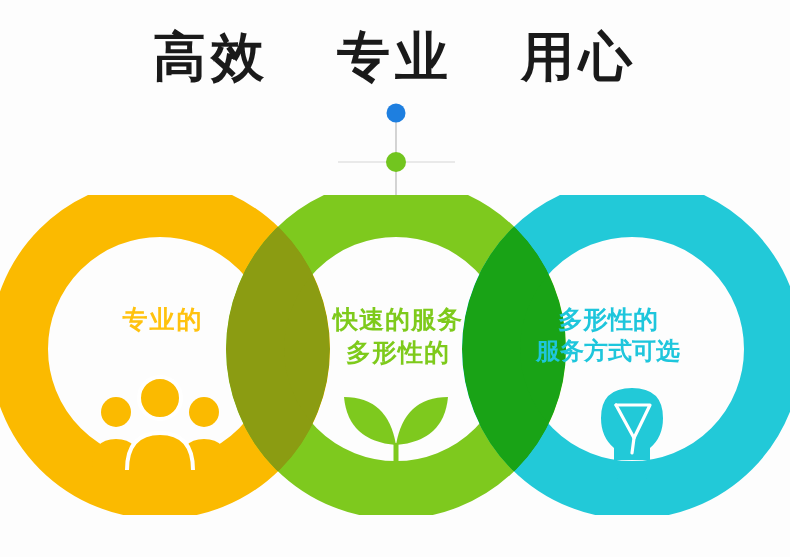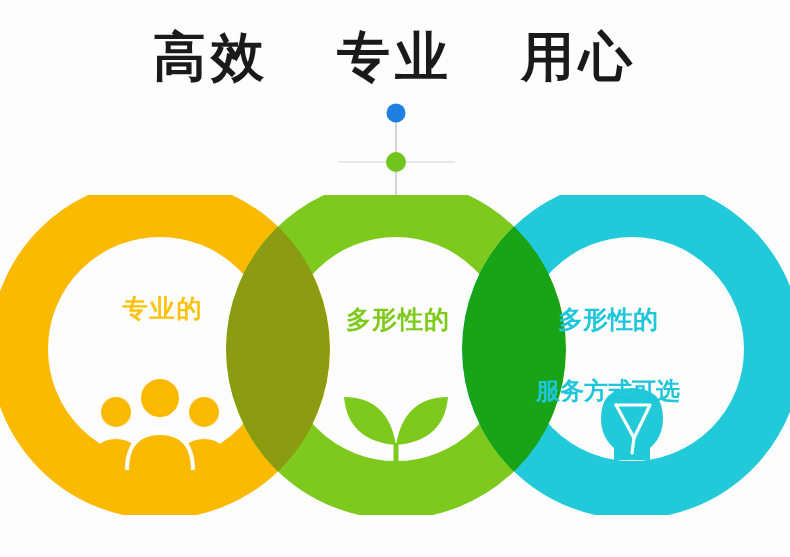--- a/index.html
+++ b/index.html
@@ -40,38 +40,38 @@
     position:absolute;
     text-align:center;
     line-height:1.32;
     font-weight:700;
     white-space:nowrap;
     font-family:"DejaVu Sans","Liberation Sans",sans-serif;
   }
   .ring-label .l{display:block;}
 
   #label-orange{
-    left:48px;top:292px;width:230px;
+    left:48px;top:303px;width:230px;
     font-size:25px;
     color:#FFC20E;
     letter-spacing:2px;
   }
   #label-green{
     left:283px;top:303px;width:230px;
     font-size:25px;
     color:#7ECA1B;
     letter-spacing:1px;
   }
   #label-cyan{
     left:483px;top:303px;width:250px;
     font-size:25px;
     color:#1EC6DC;
     letter-spacing:0px;
   }
-  #label-cyan .l2{font-size:24px;margin-top:40px;}
+  #label-cyan .l2{font-size:24px;}
 </style>
 </head>
 <body>
 
 <div id="stage">
 
   <div class="title-row">
     <span class="title-word">高效</span>
     <span class="title-word">专业</span>
     <span class="title-word">用心</span>
@@ -187,20 +187,21 @@
         </g>
       </g>
     </svg>
   </div>
 
   <div class="ring-label" id="label-orange">
     <span class="l l1">专业的</span>
   </div>
 
   <div class="ring-label" id="label-green">
+    <span class="l l1">快速的服务</span>
     <span class="l l2">多形性的</span>
   </div>
 
   <div class="ring-label" id="label-cyan">
     <span class="l l1">多形性的</span>
     <span class="l l2">服务方式可选</span>
   </div>
 
 </div>
 

